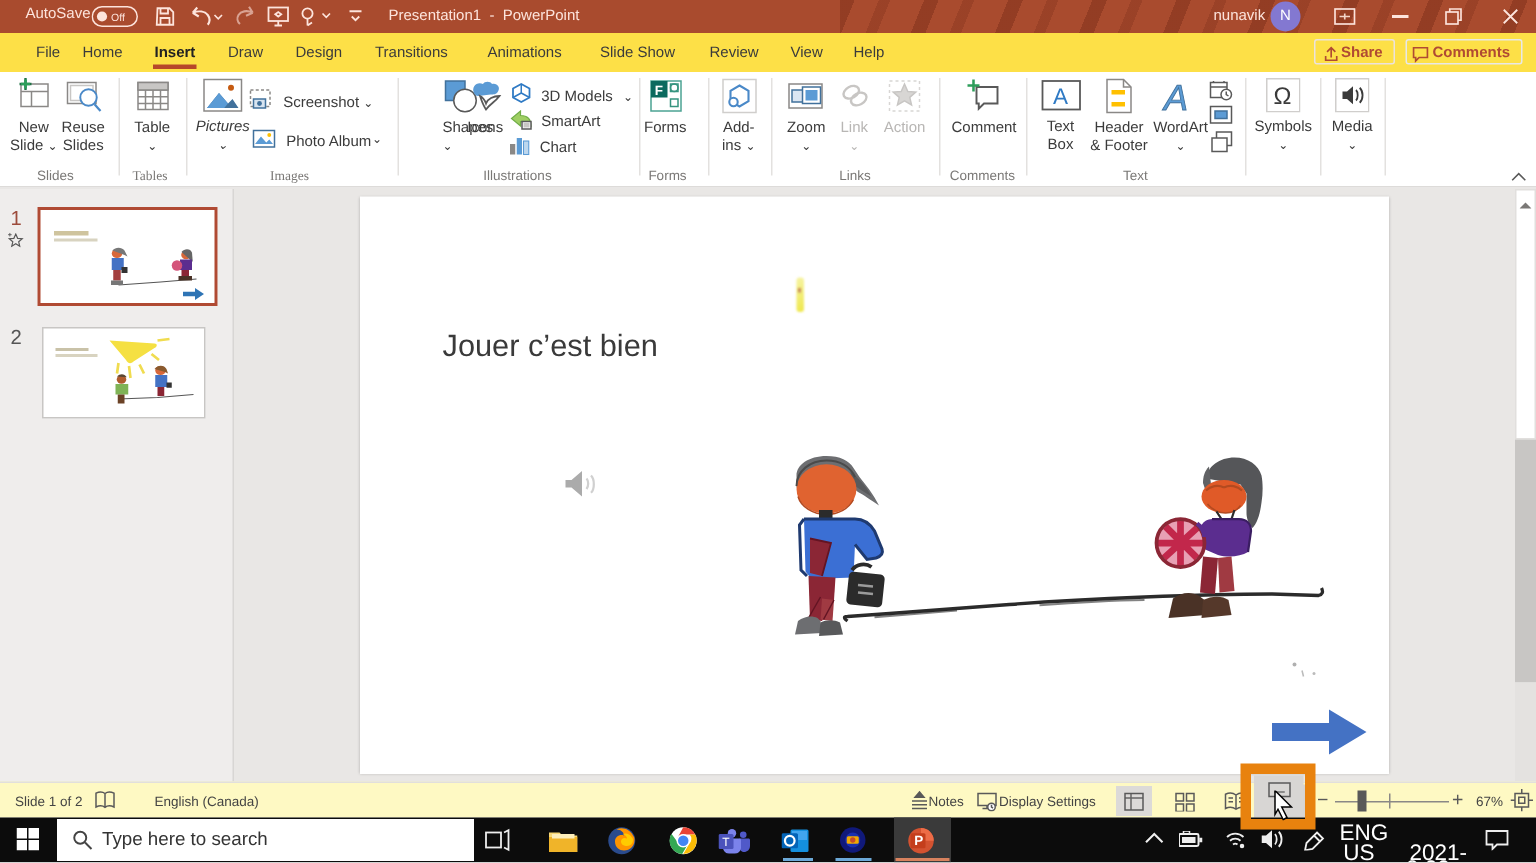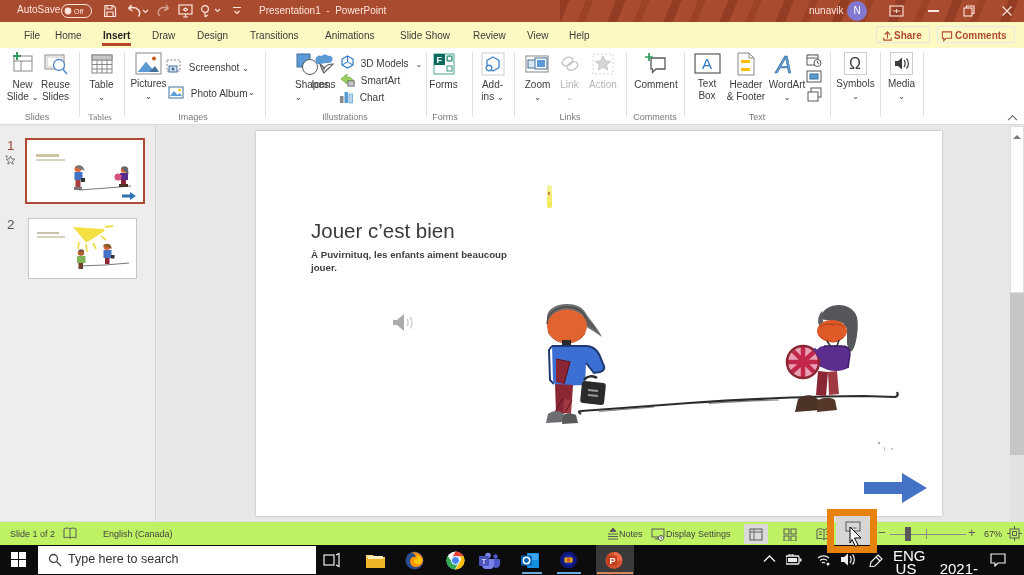--- a/index.html
+++ b/index.html
@@ -4,38 +4,38 @@
 <style>
 html,body{margin:0;padding:0;}
 *{box-sizing:border-box;font-family:"Liberation Sans",sans-serif;}
 #app{position:relative;width:1024px;height:575px;overflow:hidden;background:#e9e7e5;}
 .abs{position:absolute;}
 
 #titlebar{position:absolute;left:0;top:0;width:1024px;height:22px;background:#a94b2e;color:#fde4dc;font-size:10px;}
 #titlebar .t{position:absolute;top:4px;}
 #searchbox{position:absolute;left:398px;top:2px;width:271px;height:18px;background:#f4ddd6;border-radius:2px;color:#4a4a4a;font-size:10.5px;line-height:18px;}
 
-#tabrow{position:absolute;left:0;top:22px;width:1024px;height:26px;background:#fef9c3;font-size:10px;color:#3b3b3b;}
+#tabrow{position:absolute;left:0;top:22px;width:1024px;height:26px;background:#fde047;font-size:10px;color:#3b3b3b;}
 .tab{position:absolute;top:8px;}
 .tab.active{font-weight:bold;color:#222;}
 .tab.active::after{content:"";position:absolute;left:-1px;right:-1px;bottom:-5px;height:3px;background:#b7472a;}
 
 #ribbon{position:absolute;left:0;top:48px;width:1024px;height:77px;background:#ffffff;border-bottom:1px solid #dddbd9;}
 .rdiv{position:absolute;top:4px;width:1px;height:65px;background:#e3e1df;}
 .bigbtn{position:absolute;top:4px;text-align:center;font-size:10px;color:#3b3b3b;line-height:12px;}
 .glabel{position:absolute;top:64px;font-size:9px;color:#7a7876;text-align:center;}
 .smallrow{position:absolute;font-size:10px;color:#3b3b3b;white-space:nowrap;}
 .gray{color:#b8b6b4;}
 
 #content{position:absolute;left:0;top:126px;width:1024px;height:395px;background:#e9e7e5;}
 #panel{position:absolute;left:0;top:0;width:156px;height:395px;background:#efedec;border-right:1px solid #d8d6d4;}
-#slide{position:absolute;left:256px;top:5px;width:686px;height:385px;background:#ffffff;box-shadow:0 0 2px rgba(0,0,0,.25);}
+#slide{position:absolute;left:240px;top:5px;width:686px;height:385px;background:#ffffff;box-shadow:0 0 2px rgba(0,0,0,.25);}
 #vsb{position:absolute;right:0;top:0;width:14px;height:395px;background:#f3f2f1;}
 
-#statusbar{position:absolute;left:0;top:521px;width:1024px;height:24px;background:#bef264;border-top:1px solid #e1dfdd;font-size:9px;color:#444;}
+#statusbar{position:absolute;left:0;top:521px;width:1024px;height:24px;background:#fef9c3;border-top:1px solid #e1dfdd;font-size:9px;color:#444;}
 
 #taskbar{position:absolute;left:0;top:545px;width:1024px;height:30px;background:#0c0c0c;color:#fff;}
 #tsearch{position:absolute;left:38px;top:1px;width:278px;height:28px;background:#ffffff;color:#333;font-size:12.5px;}
 .trayt{position:absolute;font-size:15px;color:#fff;text-align:center;}
 
 #obox{position:absolute;left:827px;top:509px;width:50px;height:44px;border:7px solid #e8820e;z-index:50;}
 </style>
 </head>
 <body>
 <div id="app">
@@ -122,21 +122,21 @@
   <div class="rdiv" style="left:472px;"></div>
   <div class="rdiv" style="left:514px;"></div>
   <div class="rdiv" style="left:626px;"></div>
   <div class="rdiv" style="left:684px;"></div>
   <div class="rdiv" style="left:830px;"></div>
   <div class="rdiv" style="left:880px;"></div>
   <div class="rdiv" style="left:923px;"></div>
 
   <div class="glabel" style="left:17px;width:40px;">Slides</div>
   <div class="glabel" style="left:80px;width:40px;font-family:Liberation Serif, serif;">Tables</div>
-  <div class="glabel" style="left:173px;width:40px;">Images</div>
+  <div class="glabel" style="left:173px;width:40px;font-family:Liberation Serif, serif;">Images</div>
   <div class="glabel" style="left:315px;width:60px;">Illustrations</div>
   <div class="glabel" style="left:425px;width:40px;">Forms</div>
   <div class="glabel" style="left:550px;width:40px;">Links</div>
   <div class="glabel" style="left:628px;width:54px;">Comments</div>
   <div class="glabel" style="left:737px;width:40px;">Text</div>
 
   <div class="bigbtn" style="left:0px;width:45px;">
     <svg width="25" height="24" viewBox="0 0 25 24">
       <rect x="4" y="4" width="18" height="15" fill="#fff" stroke="#8a8886"></rect>
       <path d="M4 9h18M11 9v10" stroke="#8a8886" fill="none"></path>
@@ -158,21 +158,21 @@
 
   <div class="bigbtn" style="left:79px;width:45px;">
     <svg width="24" height="24" viewBox="0 0 24 24">
       <rect x="2" y="3" width="20" height="18" fill="#fff" stroke="#8a8886"></rect>
       <path d="M2 8h20M2 12.5h20M2 17h20M7 3v18M12 3v18M17 3v18" stroke="#8a8886" fill="none"></path>
       <rect x="2" y="3" width="20" height="5" fill="#c8c6c4" stroke="#8a8886"></rect>
     </svg>
     <div>Table<br><span style="font-size:8px;">⌄</span></div>
   </div>
 
-  <div class="bigbtn" style="left:126px;width:45px;">
+  <div class="bigbtn" style="left:126px;width:45px;font-style:italic;">
     <svg width="27" height="23" viewBox="0 0 27 23">
       <rect x="1" y="1" width="25" height="21" fill="#fff" stroke="#8a8886"></rect>
       <circle cx="19" cy="6.5" r="2" fill="#c55a11"></circle>
       <path d="M3 20l8-10 6 7 3-3 4 6z" fill="#41719c"></path>
       <path d="M3 20l8-10 6 7-2.5 3z" fill="#5b9bd5"></path>
     </svg>
     <div>Pictures<br><span style="font-size:8px;">⌄</span></div>
   </div>
 
   <div class="smallrow" style="left:166px;top:11px;">
@@ -398,21 +398,20 @@
         <path d="M32 22c2-3 6.5-3 8 0l1 3-2-1z" fill="#8a5a2e"></path>
         <rect x="32.5" y="26" width="8" height="8" fill="#4472c4"></rect>
         <rect x="34" y="34" width="4.5" height="6" fill="#8b2635"></rect>
         <rect x="40" y="31" width="3.5" height="3.5" fill="#333"></rect>
       </svg>
     </div>
   </div>
 
   <div id="slide">
     <div class="abs" style="left:55px;top:88px;font-size:20.5px;color:#3a3a3a;">Jouer c’est bien</div>
-    <div class="abs" style="left:55px;top:118px;font-size:9.7px;font-weight:bold;line-height:12.5px;color:#3f3f3f;">À Puvirnituq, les enfants aiment beaucoup<br>jouer.</div>
 
     <div class="abs" style="left:291px;top:54px;width:5px;height:23px;background:linear-gradient(#f6f3a0,#efe84e);border-radius:2px;filter:blur(0.7px);"></div>
         <div class="abs" style="left:292px;top:61px;width:2px;height:3px;background:#c88a5a;filter:blur(0.6px);"></div>
 
     <svg class="abs" style="left:136px;top:180px;" width="26" height="24" viewBox="0 0 26 24">
       <path d="M1 9h4l7-6v17l-7-6H1z" fill="#ababab"></path>
       <path d="M15 8c1.5 1.5 1.5 5 0 7M18 6c2.5 2.5 2.5 9 0 11.5" stroke="#d0d0d0" fill="none" stroke-width="1.5"></path>
     </svg>
 
     <svg class="abs" style="left:-2px;top:0;filter:blur(0.35px);" width="688" height="385" viewBox="0 0 688 385">

